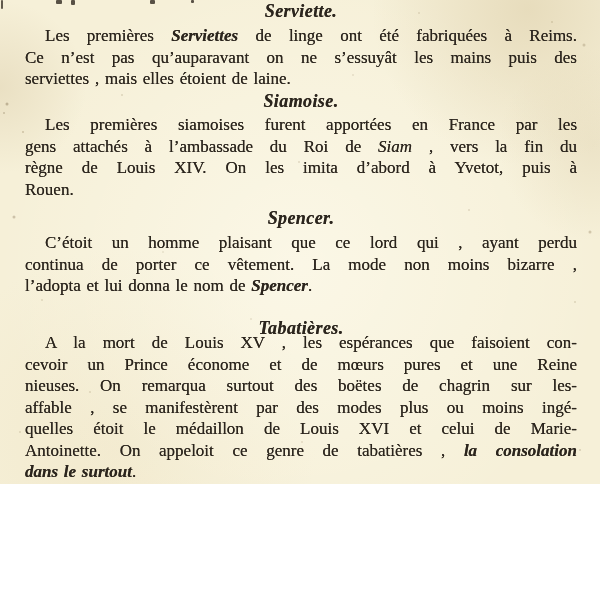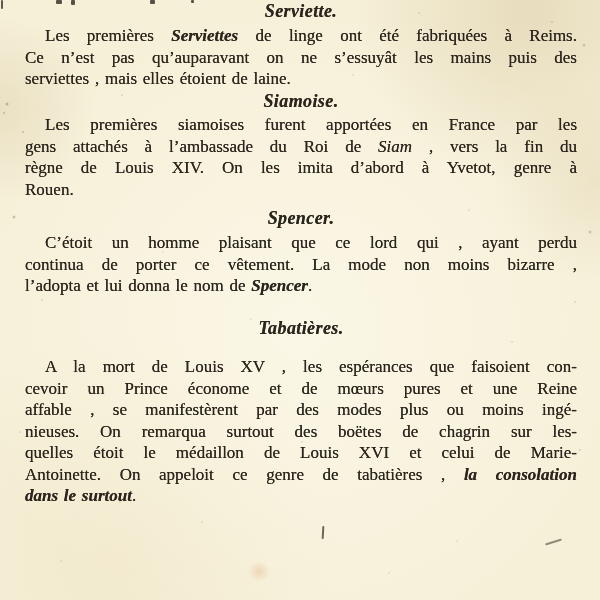--- a/index.html
+++ b/index.html
@@ -1,19 +1,19 @@
 <!DOCTYPE html>
 <html><head>
 <meta charset="utf-8">
 <style>
   html, body { margin: 0; padding: 0; }
   .page {
     position: relative;
     width: 600px;
-    height: 600px;
+    height: 484px;
     overflow: hidden;
     background-color: #f6f0d8;
     background-image:
       radial-gradient(circle at 88% 2%,  rgba(213,196,155,0.45), rgba(213,196,155,0) 22%),
       radial-gradient(circle at 0% 18%,  rgba(205,186,146,0.30), rgba(205,186,146,0) 12%),
       radial-gradient(circle at 99% 30%, rgba(208,190,150,0.25), rgba(208,190,150,0) 14%),
       radial-gradient(circle at 50% 55%, rgba(255,253,242,0.55), rgba(255,253,242,0) 75%),
       radial-gradient(circle at 20% 92%, rgba(236,224,190,0.40), rgba(236,224,190,0) 30%);
     font-family: "Liberation Serif", "DejaVu Serif", serif;
     color: #2b251d;
@@ -27,21 +27,21 @@
   
   .heading {
     position: absolute; left: 25px; width: 552px; height: 20px;
     text-align: center; font-style: italic; font-weight: bold;
     font-size: 18px; line-height: 20px; letter-spacing: 0.4px;
   }
   .h0 { top: 1px; } .h1 { top: 91px; } .h2 { top: 208px; } .h3 { top: 318px; }
 
   
   .para { position: absolute; left: 25px; width: 552px; font-size: 17px; }
-  .p0 { top: 25px; } .p1 { top: 114px; } .p2 { top: 232px; } .p3 { top: 356px; }
+  .p0 { top: 25px; } .p1 { top: 114px; } .p2 { top: 232px; } .p3 { top: 332px; }
   .line {
     height: 21.5px; line-height: 21.5px; overflow: hidden;
     text-align: justify; word-spacing: 1.5px; white-space: normal;
   }
   .line.first { text-indent: 20px; }
   .line:not(.last)::after { content: ""; display: inline-block; width: 100%; height: 0; }
   .seg-bi { font-style: italic; font-weight: bold; }
   .seg-it { font-style: italic; }
 
   
@@ -111,35 +111,35 @@
       <div class="heading h0">Serviette.</div>
       <div class="para p0">
         <div class="line first"><span>Les premières </span><span class="seg-bi">Serviettes</span><span> de linge ont été fabriquées à Reims.</span></div>
         <div class="line"><span>Ce n’est pas qu’auparavant on ne s’essuyât les mains puis des</span></div>
         <div class="line last"><span>serviettes , mais elles étoient de laine.</span></div>
       </div>
       <div class="heading h1">Siamoise.</div>
       <div class="para p1">
         <div class="line first"><span>Les premières siamoises furent apportées en France par les</span></div>
         <div class="line"><span>gens attachés à l’ambassade du Roi de </span><span class="seg-it">Siam</span><span> , vers la fin du</span></div>
-        <div class="line"><span>règne de Louis XIV. On les imita d’abord à Yvetot, genre à</span></div>
+        <div class="line"><span>règne de Louis XIV. On les imita d’abord à Yvetot, puis à</span></div>
         <div class="line last"><span>Rouen.</span></div>
       </div>
       <div class="heading h2">Spencer.</div>
       <div class="para p2">
         <div class="line first"><span>C’étoit un homme plaisant que ce lord qui , ayant perdu</span></div>
         <div class="line"><span>continua de porter ce vêtement. La mode non moins bizarre ,</span></div>
         <div class="line last"><span>l’adopta et lui donna le nom de </span><span class="seg-bi">Spencer</span><span>.</span></div>
       </div>
       <div class="heading h3">Tabatières.</div>
       <div class="para p3">
         <div class="line first"><span>A la mort de Louis XV , les espérances que faisoient con-</span></div>
         <div class="line"><span>cevoir un Prince économe et de mœurs pures et une Reine</span></div>
+        <div class="line"><span>nieuses. On remarqua surtout des boëtes de chagrin sur les-</span></div>
         <div class="line"><span>affable , se manifestèrent par des modes plus ou moins ingé-</span></div>
-        <div class="line"><span>nieuses. On remarqua surtout des boëtes de chagrin sur les-</span></div>
         <div class="line"><span>quelles étoit le médaillon de Louis XVI et celui de Marie-</span></div>
         <div class="line"><span>Antoinette. On appeloit ce genre de tabatières , </span><span class="seg-bi">la consolation</span></div>
         <div class="line last"><span class="seg-bi">dans le surtout</span><span>.</span></div>
       </div>
     </div>
 
   <div class="speckles"></div>
   <div class="mark-corner"></div>
   <div class="mark-tick"></div>
   <div class="mark-dash"></div>

